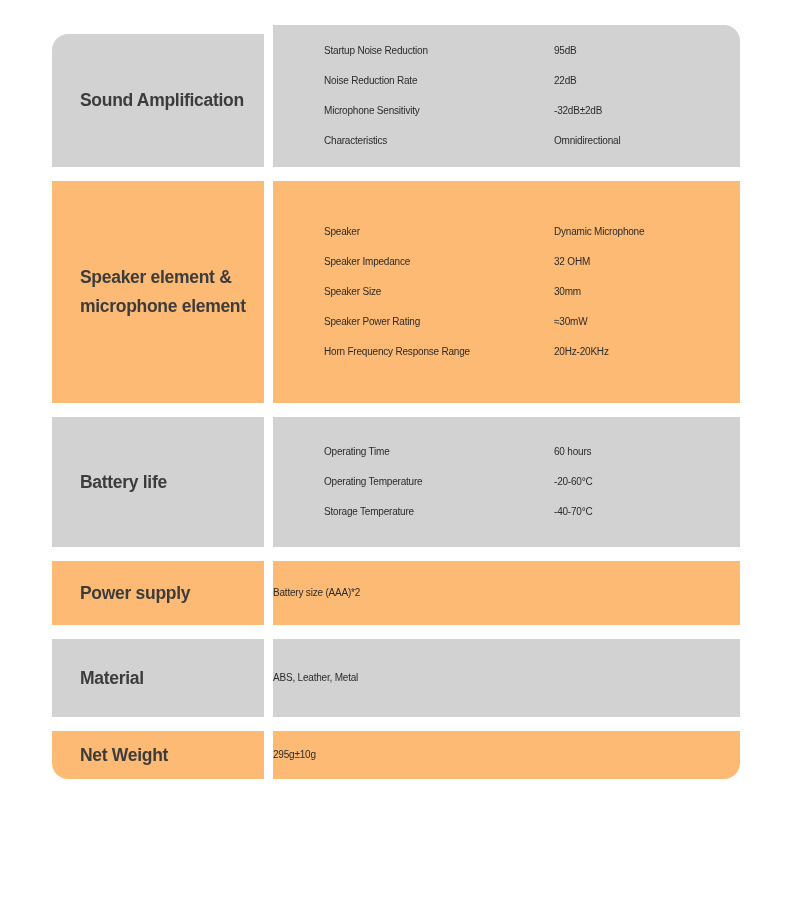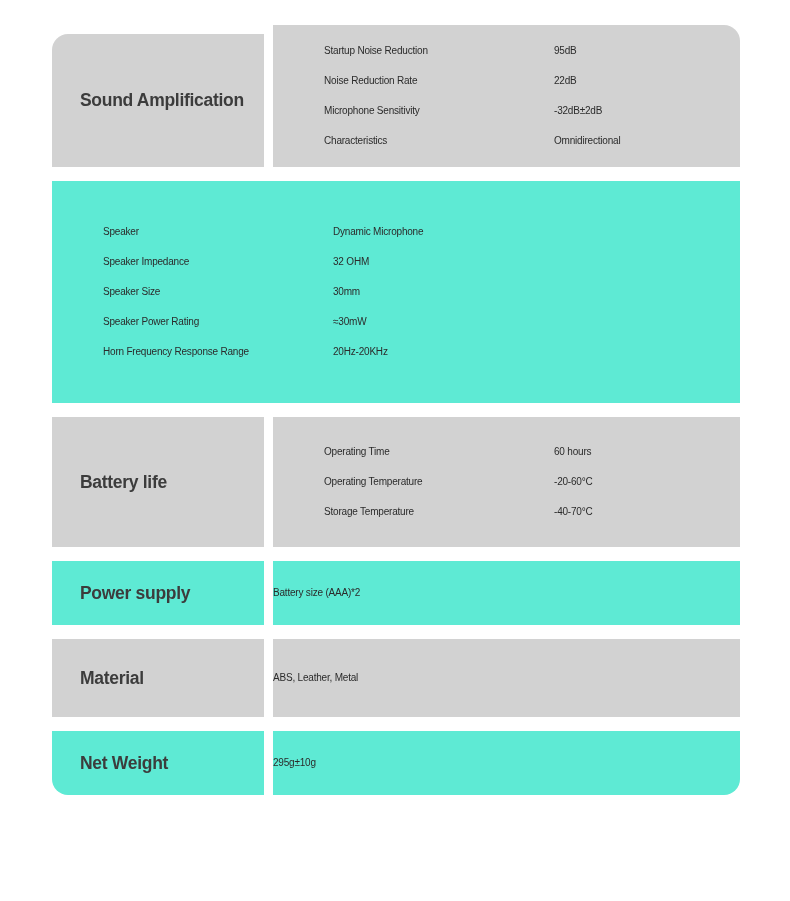--- a/index.html
+++ b/index.html
@@ -56,28 +56,28 @@
     padding-left: 51px;
     line-height: 30px;
   }
   .spec-label, .spec-value, .single-value {
     font-size: 10px;
     color: #2b2b2b;
     letter-spacing: -0.2px;
   }
   
   .dark .cat-cell, .dark .vals-cell { background: #d2d2d2; }
-  .light .cat-cell, .light .vals-cell { background: #5eead4; }
+  .light .cat-cell, .light .vals-cell { background: #fdba74; }
   
   .s1 { height: 142px; }
   .s2 { height: 222px; }
   .s3 { height: 130px; }
   .s4 { height: 64px; }
   .s5 { height: 78px; }
-  .s6 { height: 64px; }
+  .s6 { height: 48px; }
   
   .s1 .cat-cell  { border-top-left-radius: 16px; margin-top: 9px; }
   .s1 .vals-cell { border-top-right-radius: 16px; }
   .s6 .cat-cell  { border-bottom-left-radius: 16px; }
   .s6 .vals-cell { border-bottom-right-radius: 16px; }
   
   .single .vals-cell {
     align-items: flex-start;
   }
   .single-value {
@@ -108,20 +108,23 @@
         <span class="spec-value">-32dB±2dB</span>
       </div>
       <div class="spec-row">
         <span class="spec-label">Characteristics</span>
         <span class="spec-value">Omnidirectional</span>
       </div>
     </div>
   </section>
 
   <section class="section s2 light">
+    <div class="cat-cell">
+      <span class="cat-label">Speaker element &amp; microphone element</span>
+    </div>
     <div class="vals-cell">
       <div class="spec-row">
         <span class="spec-label">Speaker</span>
         <span class="spec-value">Dynamic Microphone</span>
       </div>
       <div class="spec-row">
         <span class="spec-label">Speaker Impedance</span>
         <span class="spec-value">32 OHM</span>
       </div>
       <div class="spec-row">

